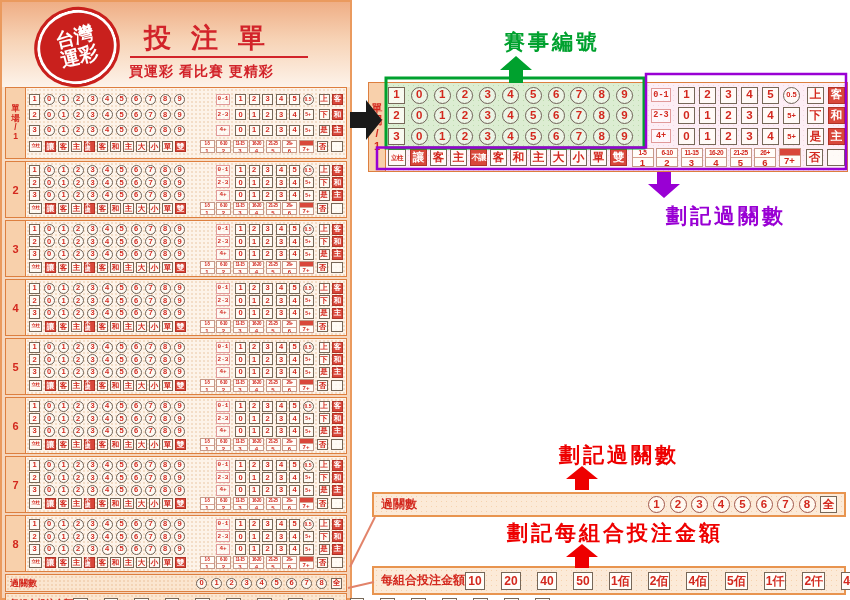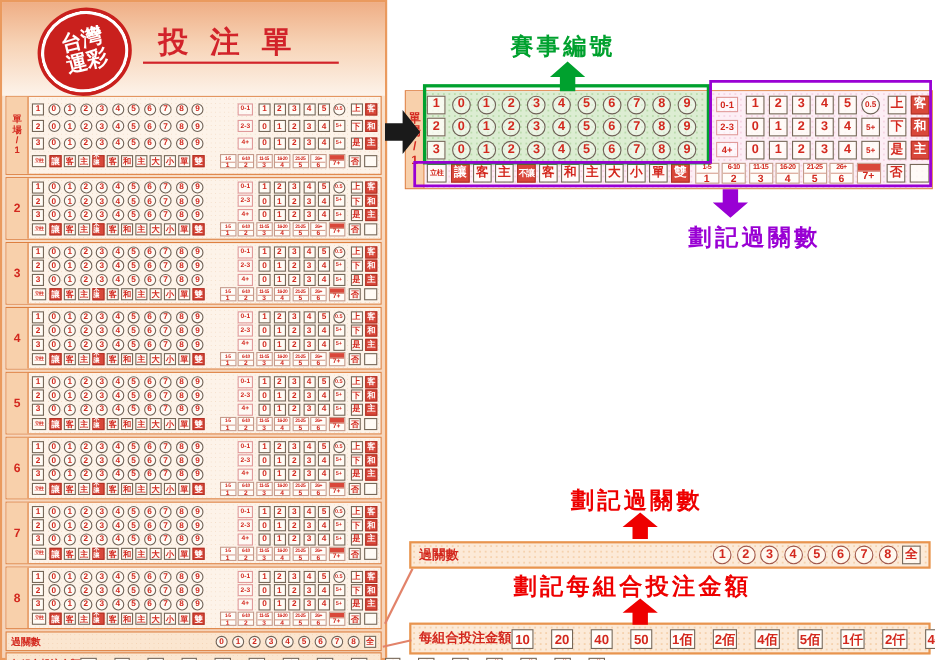--- a/index.html
+++ b/index.html
@@ -36,21 +36,21 @@
   .grow,.prow{display:flex;align-items:center;position:relative;z-index:1;}
   .leftpart{display:flex;align-items:center;flex:none;}
   .rightpart{display:flex;align-items:center;margin-left:auto;}
   .cbox,.circ{display:inline-flex;align-items:center;justify-content:center;flex:none;
         border:1px solid #766758;background:rgba(255,253,247,.8);color:#d3281e;
         font-weight:bold;box-sizing:border-box;line-height:1;}
   .circ{border-radius:50%;border-color:#6f6257;}
   .fill{background:#d9473a;color:#fff;border-color:#b03226;}
   .hdr{display:inline-flex;align-items:center;justify-content:center;flex:none;
         border:1px solid #e09a9a;background:rgba(255,255,255,.55);color:#d3281e;
-        font-weight:bold;box-sizing:border-box;line-height:1;}
+        font-weight:bold;box-sizing:border-box;line-height:1;font-family:Liberation Mono, monospace;}
   .rbox{display:inline-flex;flex-direction:column;flex:none;border:1px solid #c59a8a;
         background:#fffdf9;box-sizing:border-box;overflow:hidden;}
   .rbox .t{display:block;text-align:center;color:#d3281e;font-weight:bold;
         border-bottom:1px solid #d8a090;letter-spacing:-0.5px;}
   .rbox .t.tfill{background:#d9473a;color:#d9473a;}
   .rbox .b{display:block;text-align:center;color:#d3281e;font-weight:bold;}
   .cellgrp,.rangegrp{display:flex;align-items:center;}
   .rangegrp{margin-left:auto;}
 
   
@@ -112,40 +112,41 @@
         background-image:radial-gradient(#f5d2ae 0.8px,transparent 0.9px);background-size:5px 5px;
         display:flex;align-items:center;padding:0 7px;}
   #mag-pass-row{top:492px;height:25px;}
   #mag-amount-row{top:566px;height:29px;}
   .magrow .plabel{font-size:12px;color:#d3281e;font-weight:bold;white-space:nowrap;}
   .mag .pass-circles{gap:4.5px;}
   .mag .abox{min-width:20px;height:18px;font-size:12px;padding:0 1px;}
   .mag .circ.pc{border-color:#a0574a;}
 
   
-  .anno{position:absolute;font-weight:bold;font-size:21px;letter-spacing:3px;white-space:nowrap;}
+  .anno{position:absolute;font-weight:bold;font-size:21px;letter-spacing:3px;white-space:nowrap;margin-left:40px;}
   #anno-game{left:464px;top:28px;}
   #anno-play{left:626px;top:202px;}
   #anno-pass{left:519px;top:441px;}
   #anno-amount{left:467px;top:519px;}
 
   #overlay{position:absolute;left:0;top:0;width:850px;height:600px;pointer-events:none;z-index:6;}
 </style>
 </head>
 <body>
 <div id="root">
 
   <div id="slip">
     <div id="slip-header">
       <div id="logo">
         <span>台灣</span>
         <span>運彩</span>
       </div>
       <div id="title">投注單</div>
       <div id="title-line"></div>
+      <div id="slogan">買運彩  看比賽  更精彩</div>
     </div>
     <div id="blocks">
         <div class="block mini first">
           <div class="blabel">
             <span class="vch">單</span>
             <span class="vch">場</span>
             <span class="vch">/</span>
             <span class="vch">1</span>
           </div>
           <div class="rows mini">

